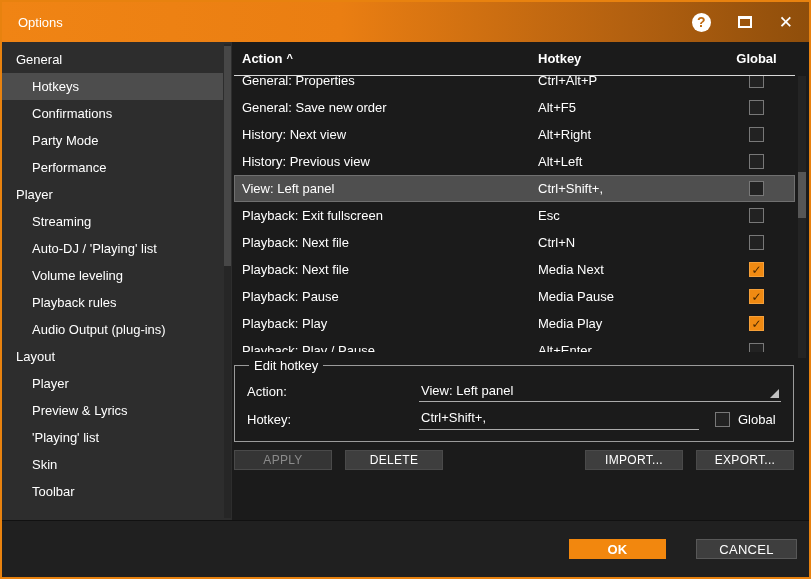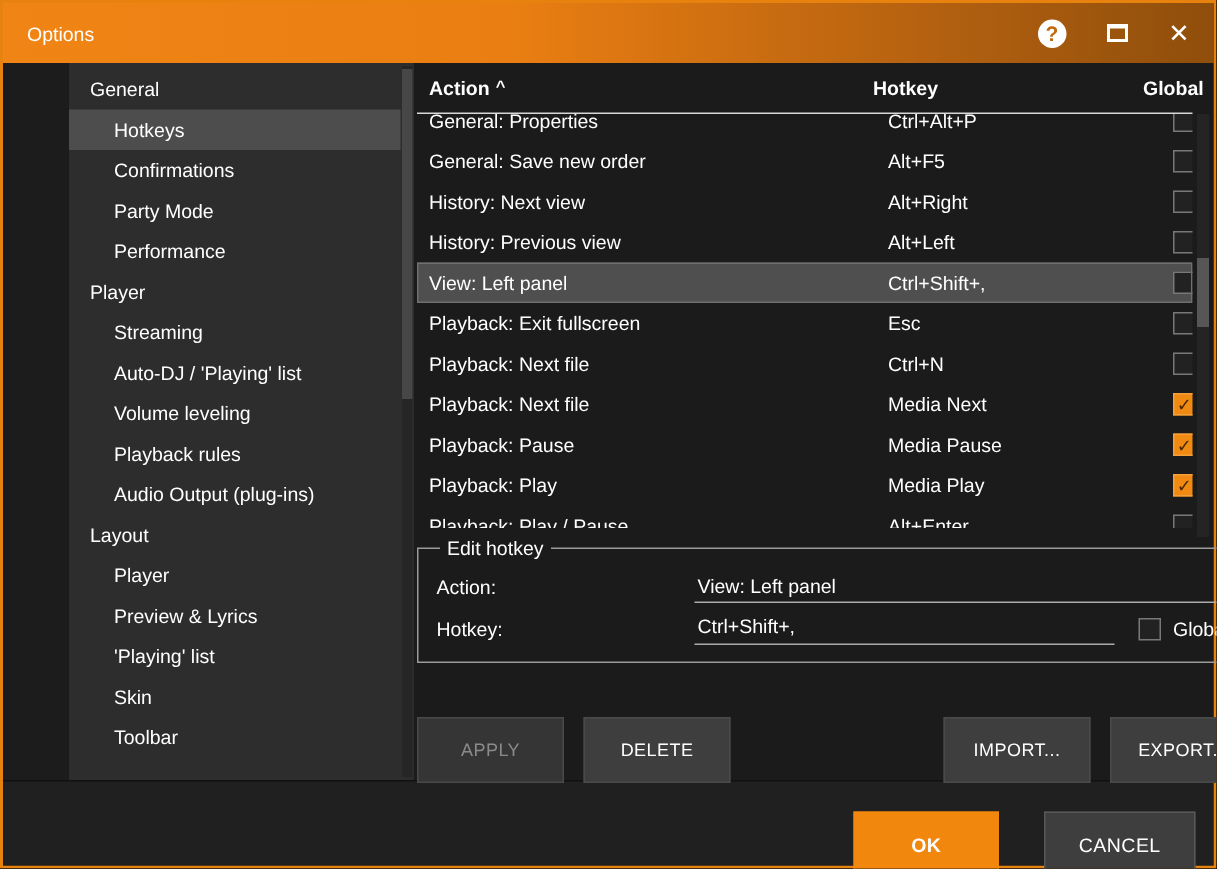--- a/index.html
+++ b/index.html
@@ -13,21 +13,21 @@
   .titlebar { height:40px; flex:0 0 auto; display:flex; align-items:center; padding:0 16px;
               background:linear-gradient(90deg,#f08414 0%,#ea7e12 42%,#b26010 78%,#8f4e0b 100%); }
   .title { font-size:13px; color:#fff; }
   .tb-icons { margin-left:auto; display:flex; align-items:center; gap:27px; }
   .tb-help { width:19px; height:19px; border-radius:50%; background:#fff; color:#c06a10;
              font-weight:bold; font-size:14px; display:flex; align-items:center; justify-content:center; cursor:default; }
   .tb-max { width:14px; height:12px; border:2px solid #fff; border-top-width:3px; cursor:default; }
   .tb-close { font-size:17px; line-height:1; color:#fff; cursor:default; }
 
   
-  .content { flex:1; display:flex; min-height:0;padding-left:44px; }
+  .content { flex:1; display:flex; min-height:0; }
 
   
   .sidebar { width:230px; flex:0 0 auto; background:#2d2d2d; position:relative; overflow:hidden; }
   #sidebar-items { padding-top:4px; }
   .sb-item { height:27px; line-height:27px; padding-left:14px; margin-right:9px;
              white-space:nowrap; overflow:hidden; color:#fff; cursor:default; }
   .sb-item.lvl1 { padding-left:30px; }
   .sb-item.sel { background:#4d4d4d; }
   .sb-scroll { position:absolute; top:2px; right:1px; bottom:2px; width:7px; background:#262626; }
   .sb-thumb { position:absolute; top:2px; left:0; width:7px; height:220px; background:#474747; }
@@ -39,21 +39,21 @@
            background:#1b1b1b; border-bottom:1px solid #d8d8d8;
            display:flex; align-items:center; font-weight:bold; }
   .hcell { display:flex; align-items:center; cursor:default; }
   .sort { font-weight:bold; margin-left:4px; font-size:11px; transform:translateY(-1px); }
 
   .col-action { flex:0 0 300px; padding-left:8px; overflow:hidden; white-space:nowrap; }
   .col-hotkey { flex:0 0 184px; padding-left:4px; overflow:hidden; white-space:nowrap; }
   .col-global { flex:1; display:flex; align-items:center; justify-content:center; }
 
   .tbody { position:absolute; top:34px; left:2px; right:14px; height:276px; overflow:hidden; }
-  .trow { height:27px; display:flex; align-items:center; color:#fff; cursor:default;gap:10px; }
+  .trow { height:27px; display:flex; align-items:center; color:#fff; cursor:default; }
   .trow:first-child { margin-top:-9px; }
   .trow.sel { background:#4f4f4f; outline:1px solid #707070; outline-offset:-1px; }
 
   .cb { width:15px; height:15px; border:1px solid #787878; background:#222;
         display:flex; align-items:center; justify-content:center;
         font-size:12px; font-weight:bold; color:transparent; cursor:default; }
   .cb.checked { background:#f08a12; border-color:#f5a03a; color:#4a2800; }
 
   .tb-scrollbar { position:absolute; top:34px; right:3px; width:8px; height:282px; background:#242424; }
   .tb-scrollbar .thumb { position:absolute; top:96px; left:0; width:8px; height:46px; background:#565656; }
@@ -68,22 +68,22 @@
            align-items:flex-end; justify-content:space-between; padding:0 2px 3px; cursor:default; }
   .combo-arrow { width:0; height:0; border-left:9px solid transparent; border-bottom:9px solid #c0c0c0; }
   .hk-input { flex:0 0 280px; height:22px; background:transparent; border:none;
               border-bottom:1px solid #ababab; color:#fff; font-family:inherit; font-size:13px;
               padding:0 2px 2px; outline:none; }
   .gcb { width:15px; height:15px; border:1px solid #787878; background:#222; margin-left:16px; cursor:default; }
   .glabel { margin-left:8px; }
 
   
   .btnrow { position:absolute; left:2px; top:408px; width:560px; display:flex; gap:13px; }
-  .btn { height:44px; min-width:98px; background:#3e3e3e; border:1px solid #4a4a4a; color:#fff;
-         font-family:inherit; font-size:12px; letter-spacing:.3px; cursor:default;margin-top:28px; }
+  .btn { height:20px; min-width:98px; background:#3e3e3e; border:1px solid #4a4a4a; color:#fff;
+         font-family:inherit; font-size:12px; letter-spacing:.3px; cursor:default; }
   .btn:disabled { color:#8b8b8b; background:#353535; }
   .btn-spacer { flex:1; }
 
   
   .footer { height:57px; flex:0 0 auto; background:#202020; border-top:1px solid #111;
             display:flex; align-items:center; justify-content:flex-end; gap:30px; padding-right:12px; }
   .btn.ok { min-width:97px; background:#f2870e; border:1px solid #f2870e; font-weight:bold; font-size:13px; }
   .btn.cancel { min-width:101px; background:#3e3e3e; border:1px solid #585858; font-size:13px; }
 </style>
 </head>

